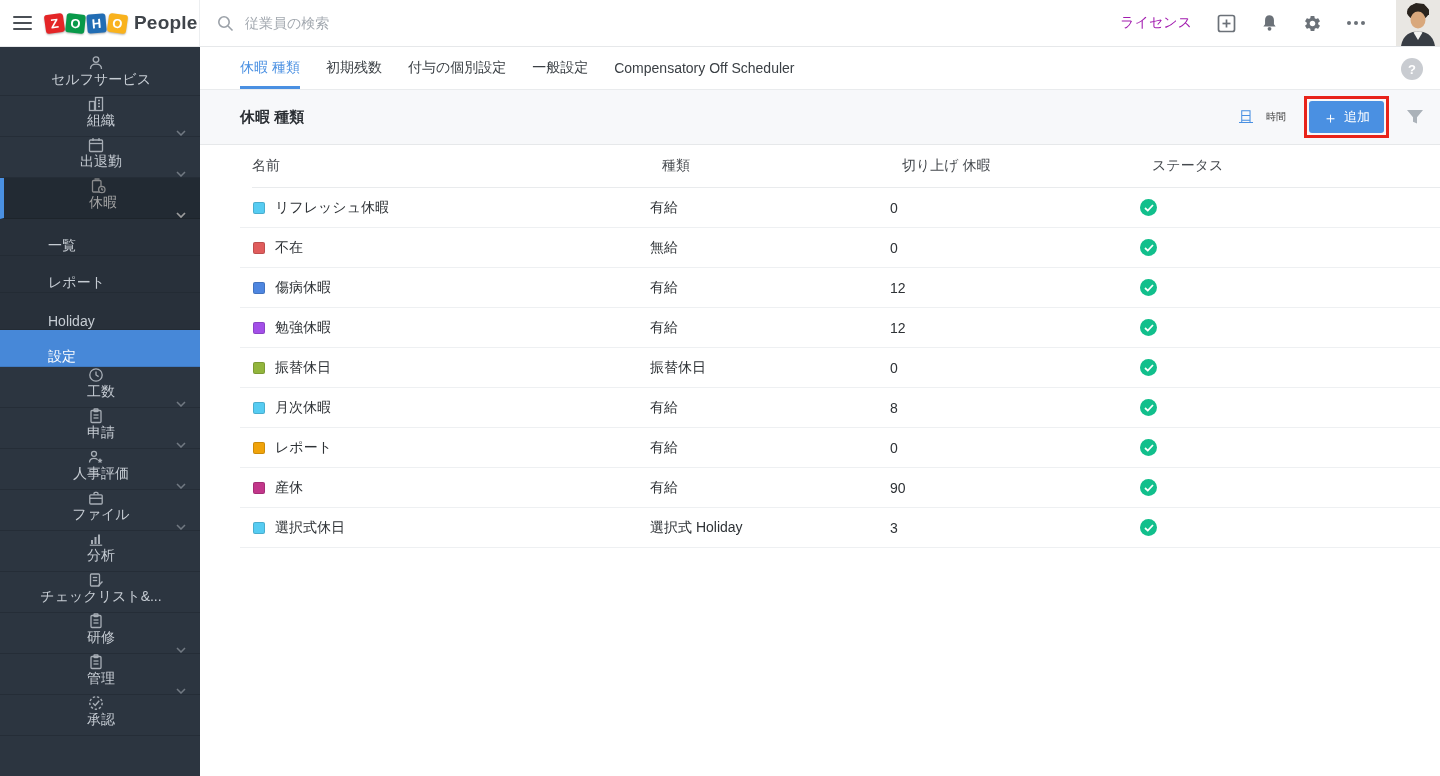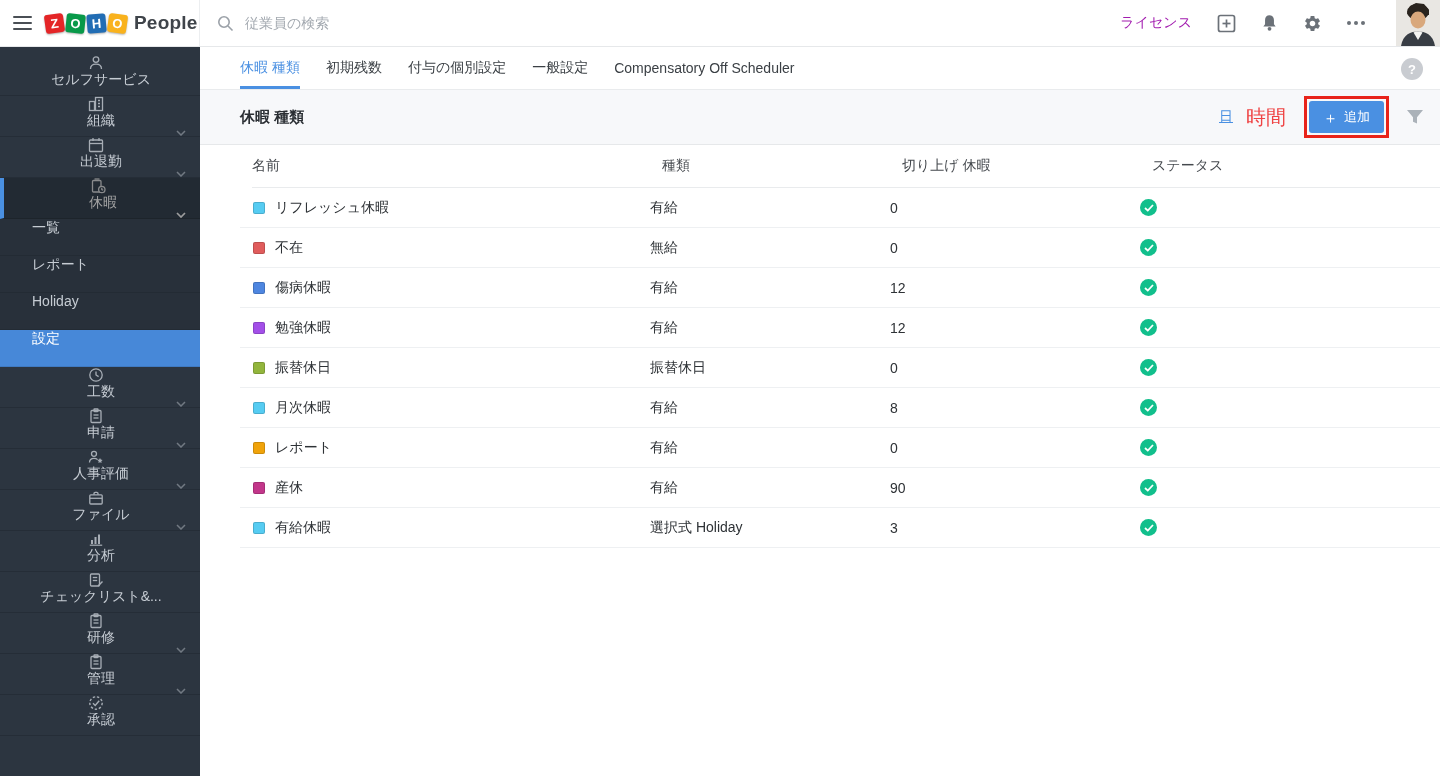--- a/index.html
+++ b/index.html
@@ -31,40 +31,40 @@
 
   
   .sidebar { position:absolute; left:0; top:47px; bottom:0; width:200px; background:#2C3540; padding-top:8px; }
   .nav-item { height:41px; display:flex; align-items:center; padding:0 14px 0 16px; color:#C6CCD3;
     font-size:14px; cursor:pointer; border-bottom:1px solid rgba(0,0,0,.14);flex-direction:column; }
   .nav-item .nicon { width:17px; display:flex; justify-content:center; margin-right:11px; opacity:.8; flex:none; }
   .nav-item .chev { margin-left:auto; opacity:.45; display:flex; }
   .nav-item.active-parent { background:#222A33; border-left:4px solid #4A90E2; color:#a3a3a3; }
   .nav-item.active-parent .chev { opacity:.95; }
   .submenu { background:#28303A; }
-  .sub-item { height:37px; display:flex; align-items:flex-start; padding-left:32px; color:#C6CCD3;
+  .sub-item { height:37px; display:flex; align-items:flex-end; padding-left:48px; color:#C6CCD3;
     font-size:14px; cursor:pointer; border-bottom:1px solid rgba(0,0,0,.10); }
   .sub-item.active { background:#4788D8; color:#fff; }
 
   
   .main { margin-left:200px; }
   .tabbar { height:43px; display:flex; padding-left:40px; border-bottom:1px solid #E9EBED; position:relative; background:#fff; }
   .tab { display:flex; align-items:center; margin-right:26px; font-size:14px; color:#3B4045;
     border-bottom:3px solid transparent; padding-top:2px; cursor:pointer; white-space:nowrap; }
   .tab.active { color:#4A90E2; border-bottom-color:#4A90E2; }
   .help-circle { position:absolute; right:17px; top:11px; width:22px; height:22px; border-radius:50%;
     background:#C9CCD1; color:#fff; font-size:13px; font-weight:bold; display:flex; align-items:center;
     justify-content:center; cursor:pointer; }
 
   .subheader { height:55px; background:#F7F8FA; border-bottom:1px solid #E6E8EA; display:flex;
     align-items:center; padding:0 16px 0 40px; }
   .sub-title { font-size:15px; font-weight:bold; color:#2A2E33; }
   .sub-actions { margin-left:auto; display:flex; align-items:center; }
   .unit-day { color:#4A90E2; font-size:14px; text-decoration:underline; cursor:pointer; }
-  .unit-time { color:#ef4444; font-size:20px; margin-left:13px; cursor:pointer; }
+  .unit-time { color:#404040; font-size:10px; margin-left:13px; cursor:pointer; }
   .add-annotation { border:3px solid #E8231A; padding:2px; margin-left:18px; }
   .add-btn { background:#4A90E2; color:#fff; border:none; font-size:13px; padding:7px 14px;
     border-radius:3px; display:flex; align-items:center; gap:6px; cursor:pointer;
     font-family:inherit; }
   .add-btn .plus { font-size:15px; line-height:1; }
   .filter-btn { margin-left:17px; display:flex; cursor:pointer; }
 
   .table { padding-left:40px; background:#fff; }
   .thead, .trow { display:grid; grid-template-columns:410px 240px 250px 1fr; align-items:center; }
   .thead { height:43px; font-size:14px; color:#45494E; border-bottom:1px solid #E9EBED;margin-left:12px; }
@@ -514,21 +514,21 @@
             <svg width="10" height="8" viewBox="0 0 10 8" fill="none" stroke="#fff" stroke-width="1.8">
               <polyline points="1,4 3.8,6.6 9,1"></polyline>
             </svg>
           </span>
         </div>
     </div>
 
     <div class="trow">
       <div class="name-cell">
           <span class="swatch" style="background: rgb(86, 204, 242);"></span>
-          <span>有給休暇</span>
+          <span>選択式休日</span>
         </div>
       <div>選択式 Holiday</div>
       <div>3</div>
       <div>
           <span class="status-dot" title="active">
             <svg width="10" height="8" viewBox="0 0 10 8" fill="none" stroke="#fff" stroke-width="1.8">
               <polyline points="1,4 3.8,6.6 9,1"></polyline>
             </svg>
           </span>
         </div>

